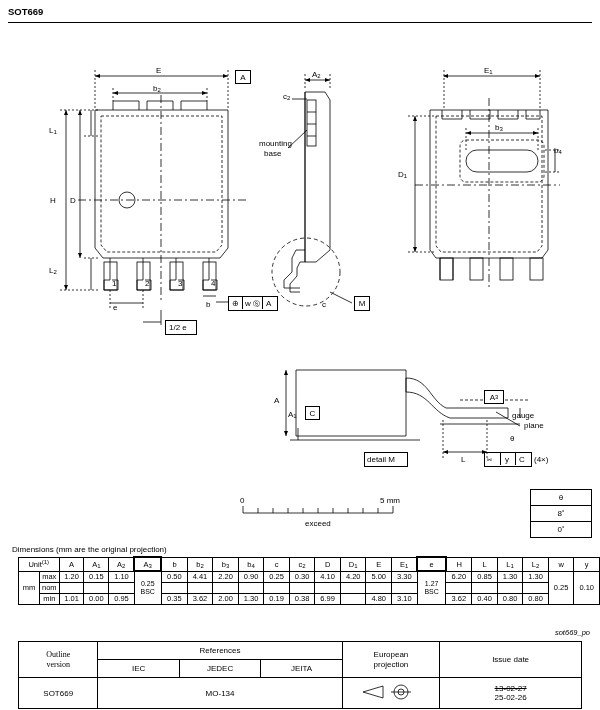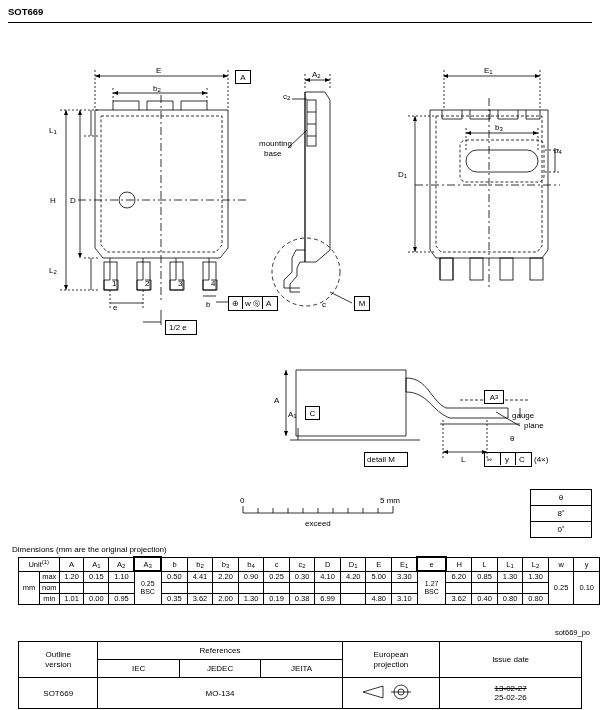--- a/index.html
+++ b/index.html
@@ -37,21 +37,21 @@
   .arr-r{border-top:2.5px solid transparent;border-bottom:2.5px solid transparent;border-left:5px solid #000;}
   .arr-u{border-left:2.5px solid transparent;border-right:2.5px solid transparent;border-bottom:5px solid #000;}
   .arr-d{border-left:2.5px solid transparent;border-right:2.5px solid transparent;border-top:5px solid #000;}
 
   
   .dimtitle{position:absolute;left:12px;top:545px;font-size:8px;}
   table.dim{position:absolute;left:18px;top:556px;border-collapse:collapse;font-size:7.5px;}
   table.dim td,table.dim th{border:1px solid #000;padding:0 2px;text-align:center;font-weight:normal;height:10px;}
   table.dim th{height:12px;}
   .note{position:absolute;left:12px;top:617px;font-size:7.5px;line-height:10px;}
-  .sigid{position:absolute;right:10px;top:628px;font-size:7.5px;}
+  .sigid{position:absolute;right:10px;top:628px;font-style:italic;font-size:7.5px;}
 
   
   table.bot{position:absolute;left:18px;top:641px;border-collapse:collapse;font-size:8px;width:564px;}
   table.bot td{border:1px solid #000;text-align:center;padding:2px 0;height:13px;}
   .strike{text-decoration:line-through;}
 
   
   .thstack{position:absolute;right:8px;top:489px;width:60px;border:1px solid #000;}
   .thstack div{border-bottom:1px solid #000;height:15px;display:flex;align-items:center;justify-content:center;font-size:8px;}
   .thstack div:last-child{border-bottom:none;}
@@ -405,21 +405,21 @@
     </table>
 
   <div class="note">
   </div>
 
   <div class="sigid">sot669_po</div>
 
   <table class="bot">
     <tbody>
         <tr>
-      <td rowspan="2" style="width:78px;line-height:10px;">Outline<br>version</td>
+      <td rowspan="2" style="width:78px;line-height:10px;font-family:Liberation Serif, serif;">Outline<br>version</td>
       <td colspan="3" style="width:240px;">References</td>
       <td rowspan="2" style="width:96px;line-height:10px;">European<br>projection</td>
       <td rowspan="2" style="width:140px;">Issue date</td>
     </tr>
     <tr>
       <td style="width:80px;">IEC</td>
       <td style="width:80px;">JEDEC</td>
       <td style="width:80px;">JEITA</td>
     </tr>
     <tr>

